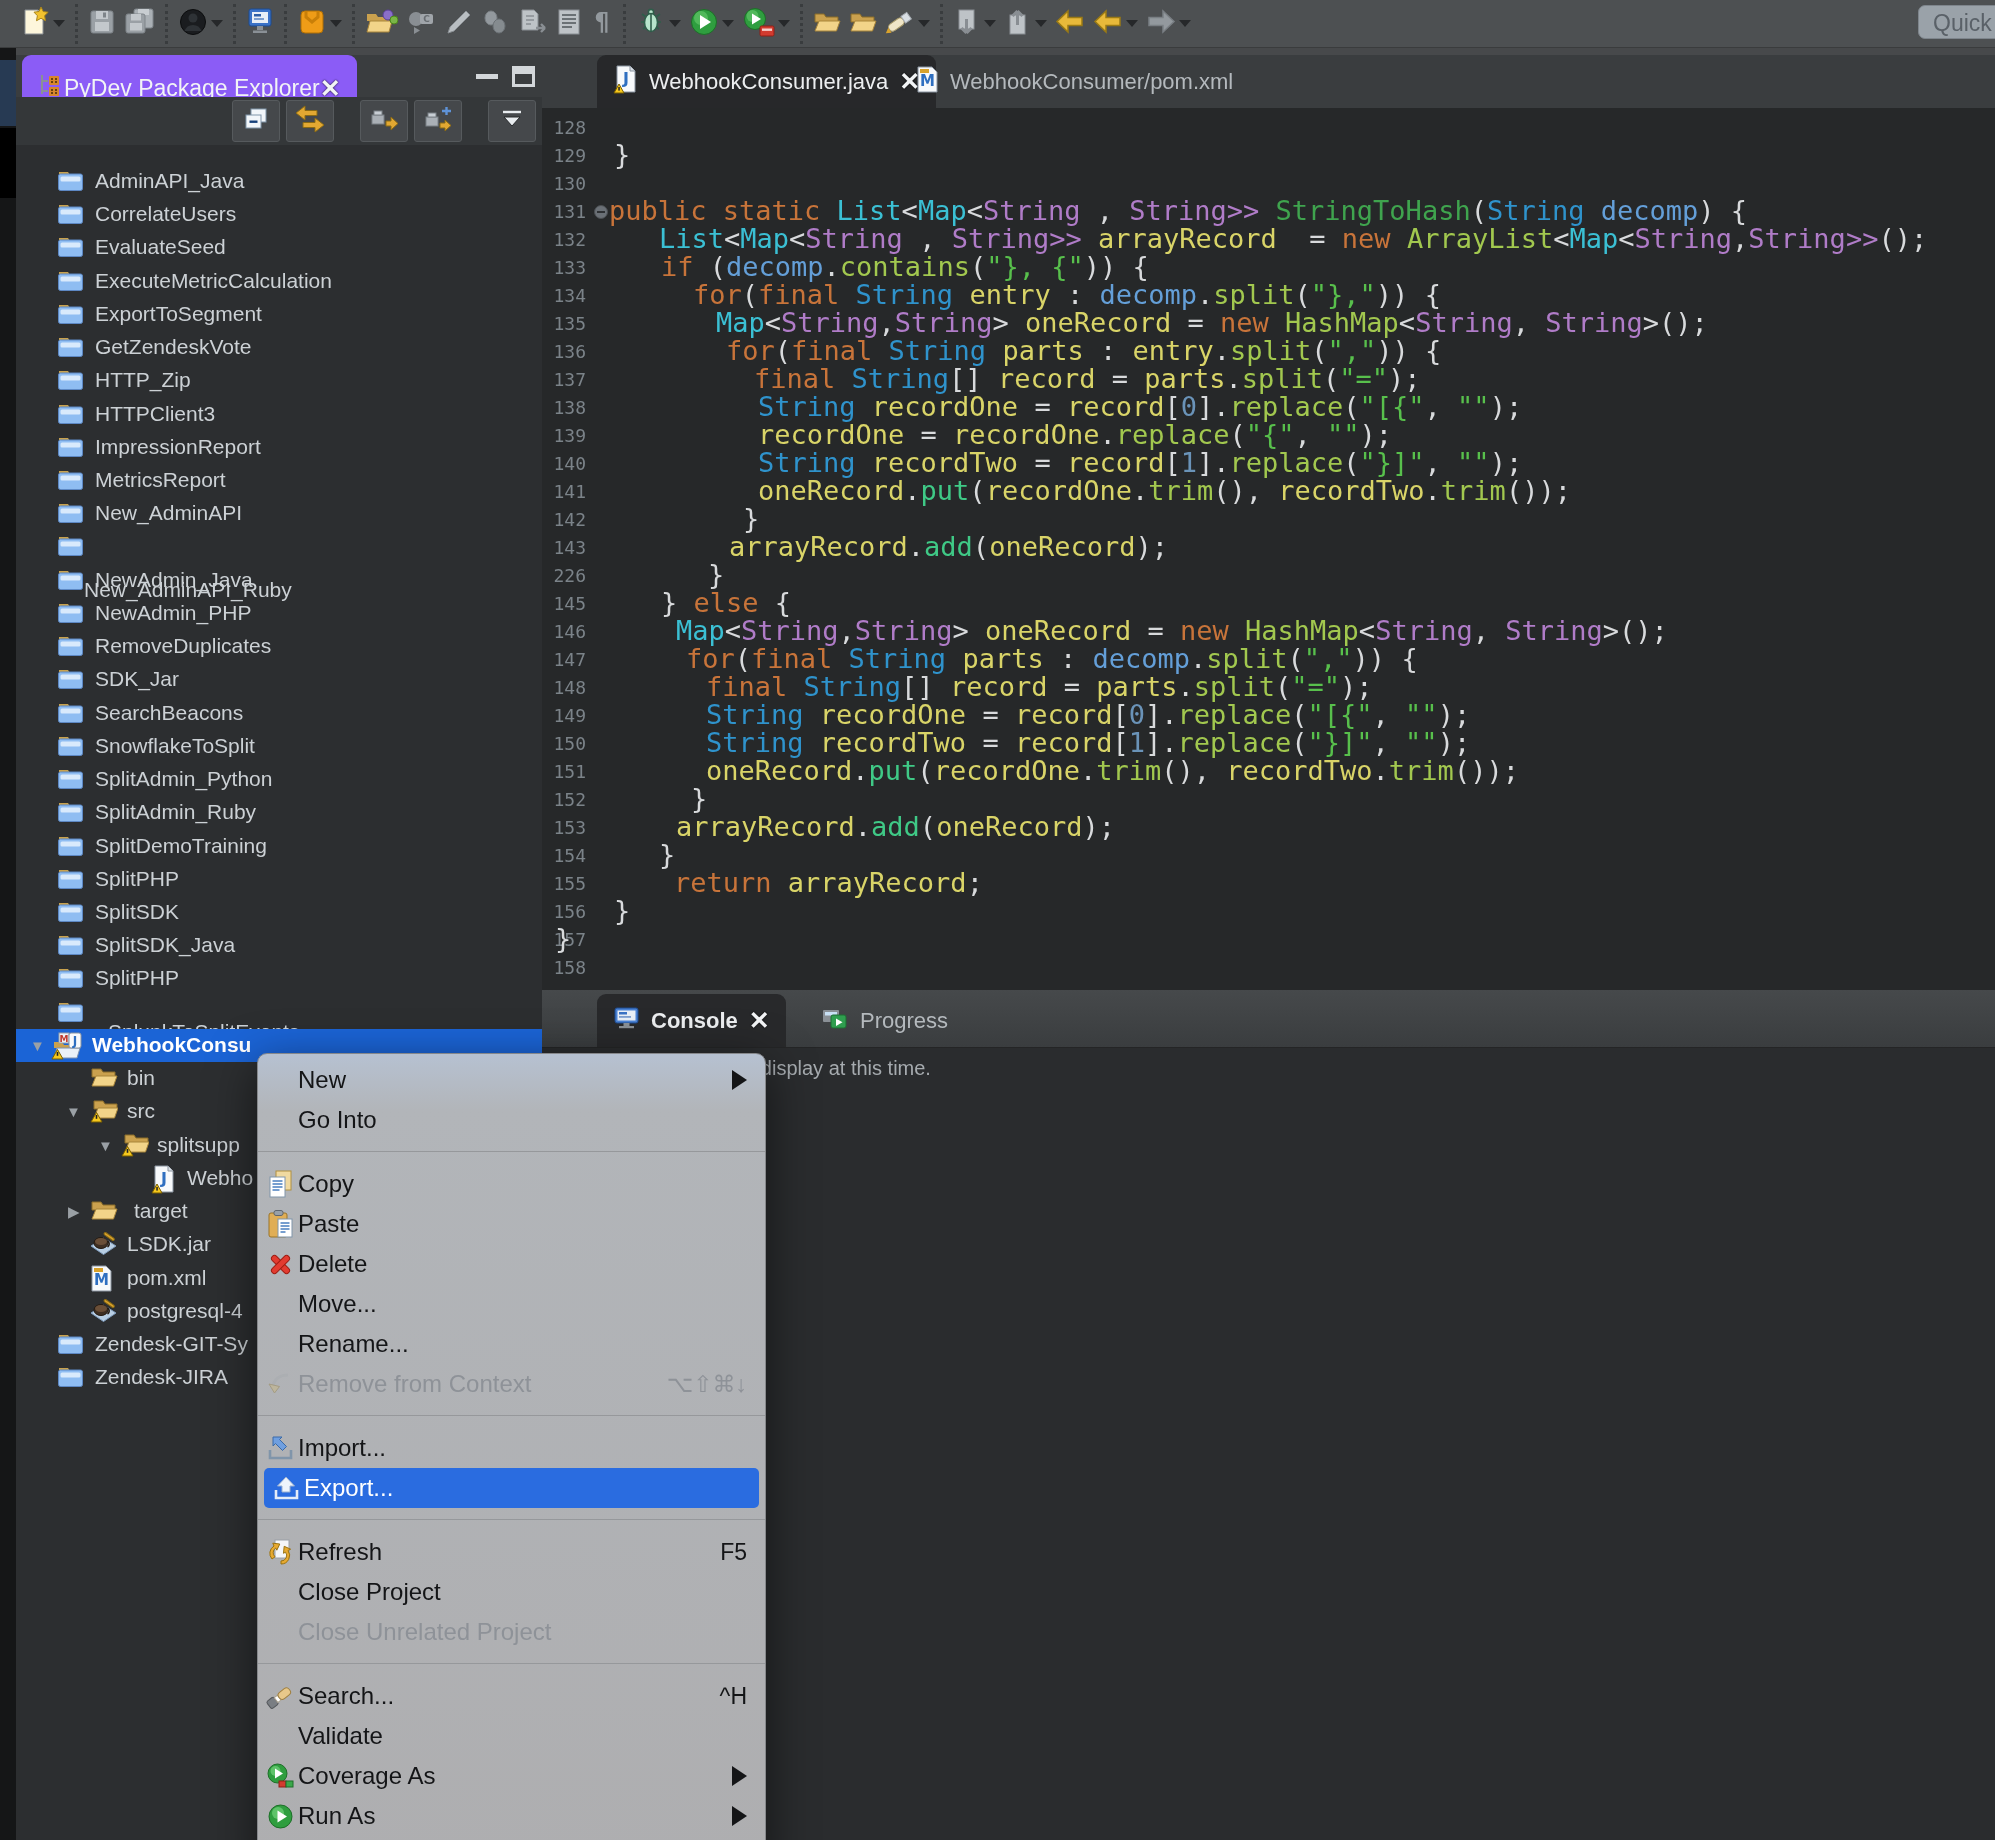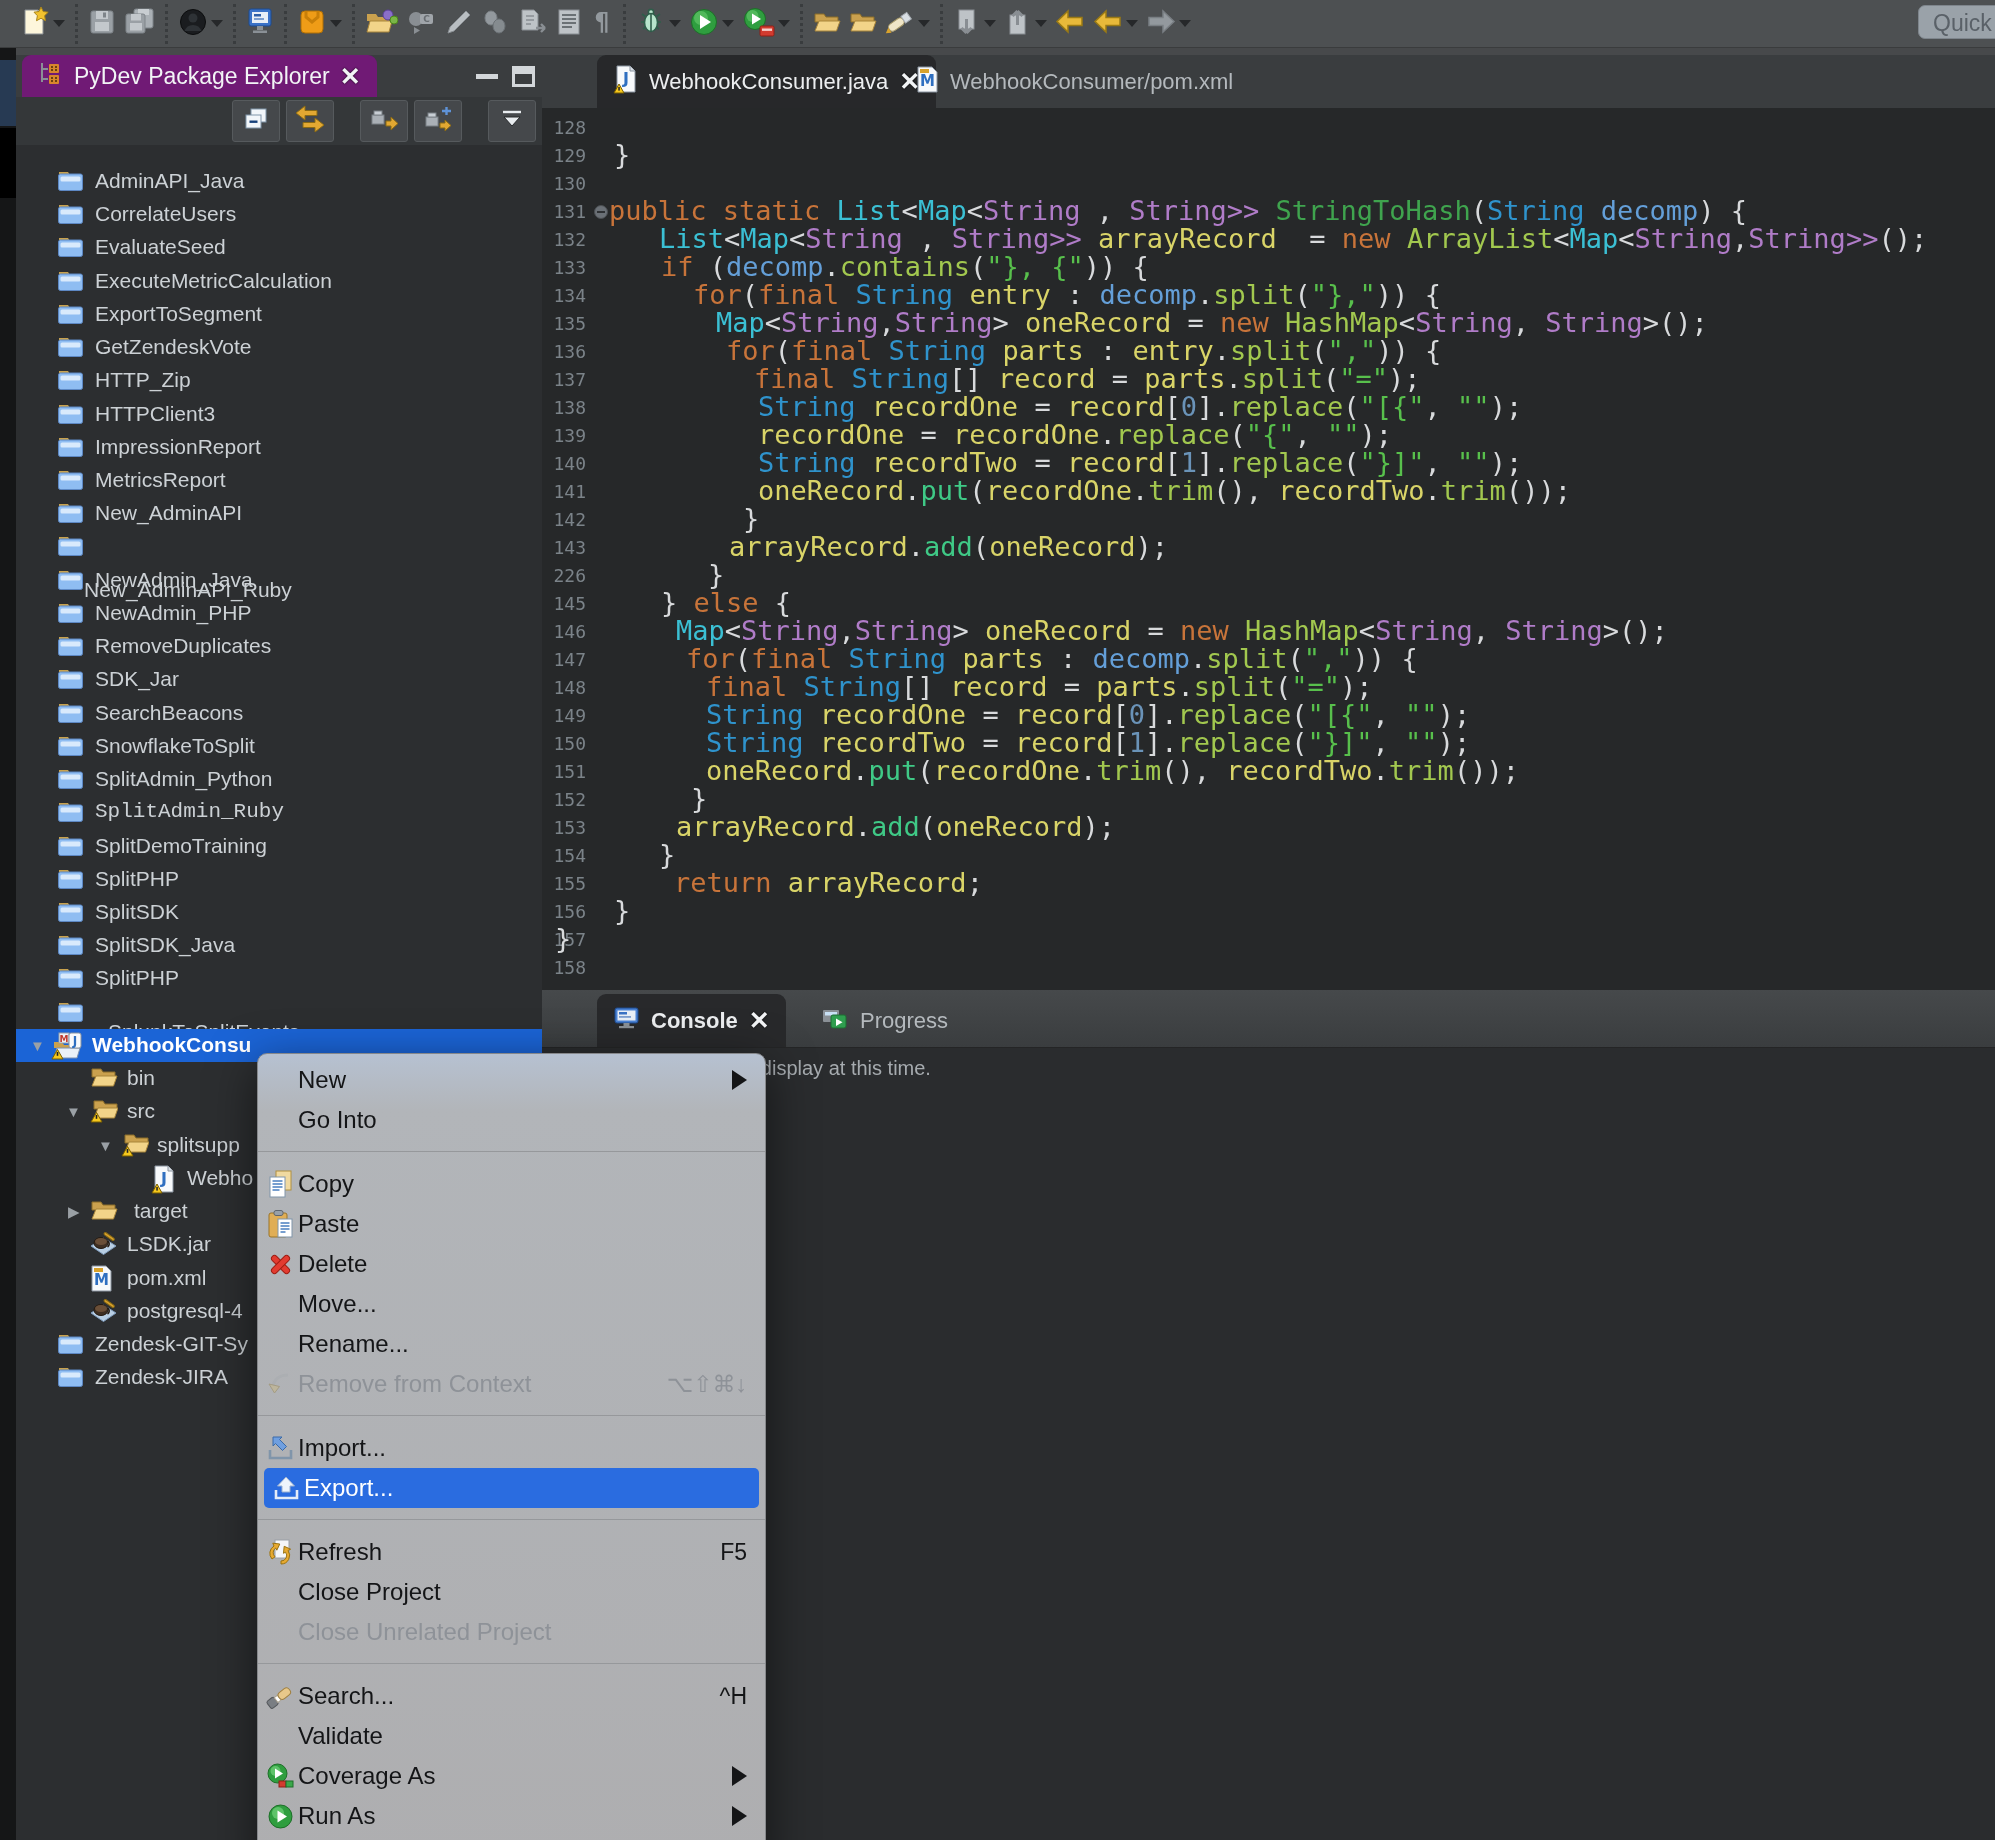--- a/index.html
+++ b/index.html
@@ -20,22 +20,22 @@
          padding-left:14px;white-space:nowrap;overflow:hidden;box-sizing:border-box}
 
   
   #lstrip{position:absolute;left:0;top:48px;width:16px;height:1793px;background:#151617}
   #lstrip .blue{position:absolute;left:0;top:12px;width:16px;height:66px;background:#273a53}
   #lstrip .black{position:absolute;left:0;top:80px;width:16px;height:70px;background:#000}
 
   
   #explorer{position:absolute;left:16px;top:55px;width:526px;height:1786px;background:#2c2e30}
   #xheader{position:absolute;left:0;top:0;width:526px;height:42px;background:#3a3d3f}
-  #xtab{position:absolute;left:6px;top:0;height:42px;background:#701a75;border-radius:9px 9px 0 0;
-        display:flex;align-items:center;gap:10px;padding:0 16px}
+  #xtab{position:absolute;left:6px;top:0;height:42px;background:#8b5cf6;border-radius:9px 9px 0 0;
+        display:flex;align-items:center;padding:12px 16px}
   #xtab .ttl{color:#f2f4f6;font-size:23px}
   .tab-x{color:#f2f4f6;font-weight:bold;font-size:25px;line-height:25px;cursor:default;text-shadow:0 0 2px #000}
   .btn-min{position:absolute;left:460px;top:19px;width:22px;height:5px;background:#d3d7da}
   .btn-max{position:absolute;left:496px;top:11px;width:23px;height:21px;border:3px solid #d3d7da;
            border-top-width:8px;box-sizing:border-box}
   #xtools{position:absolute;left:0;top:42px;width:526px;height:48px;background:#343739;
           display:flex;justify-content:flex-end;align-items:center;gap:6px;padding-right:6px;box-sizing:border-box}
   .xtool-btn{width:46px;height:40px;background:#45484b;border:1px solid #565a5d;border-radius:3px;
              display:flex;align-items:center;justify-content:center}
   .xtool-gap{width:14px}
@@ -500,21 +500,21 @@
         <span class="lbl" style="left: 79px;">SnowflakeToSplit</span>
       </div>
       <div class="trow" style="top: 618px;">
         <span class="ticon" style="left: 41px;"><svg width="27" height="24" viewBox="0 0 27 24">
             <path d="M2 4h9l2 3H2z" fill="#c9a24d"></path>
             <rect x="1.5" y="6" width="24" height="16.5" rx="2" fill="#8fbdf2" stroke="#5d88c4"></rect>
             <rect x="3.5" y="8.5" width="20" height="5" rx="1.5" fill="#d9eafc"></rect>
           </svg></span>
         <span class="lbl" style="left: 79px;">SplitAdmin_Python</span>
       </div>
-      <div class="trow" style="top: 651px; font-family: Liberation Mono, monospace;">
+      <div class="trow" style="top: 651px;">
         <span class="ticon" style="left: 41px;"><svg width="27" height="24" viewBox="0 0 27 24">
             <path d="M2 4h9l2 3H2z" fill="#c9a24d"></path>
             <rect x="1.5" y="6" width="24" height="16.5" rx="2" fill="#8fbdf2" stroke="#5d88c4"></rect>
             <rect x="3.5" y="8.5" width="20" height="5" rx="1.5" fill="#d9eafc"></rect>
           </svg></span>
         <span class="lbl" style="left: 79px;">SplitAdmin_Ruby</span>
       </div>
       <div class="trow" style="top: 685px;">
         <span class="ticon" style="left: 41px;"><svg width="27" height="24" viewBox="0 0 27 24">
             <path d="M2 4h9l2 3H2z" fill="#c9a24d"></path>

